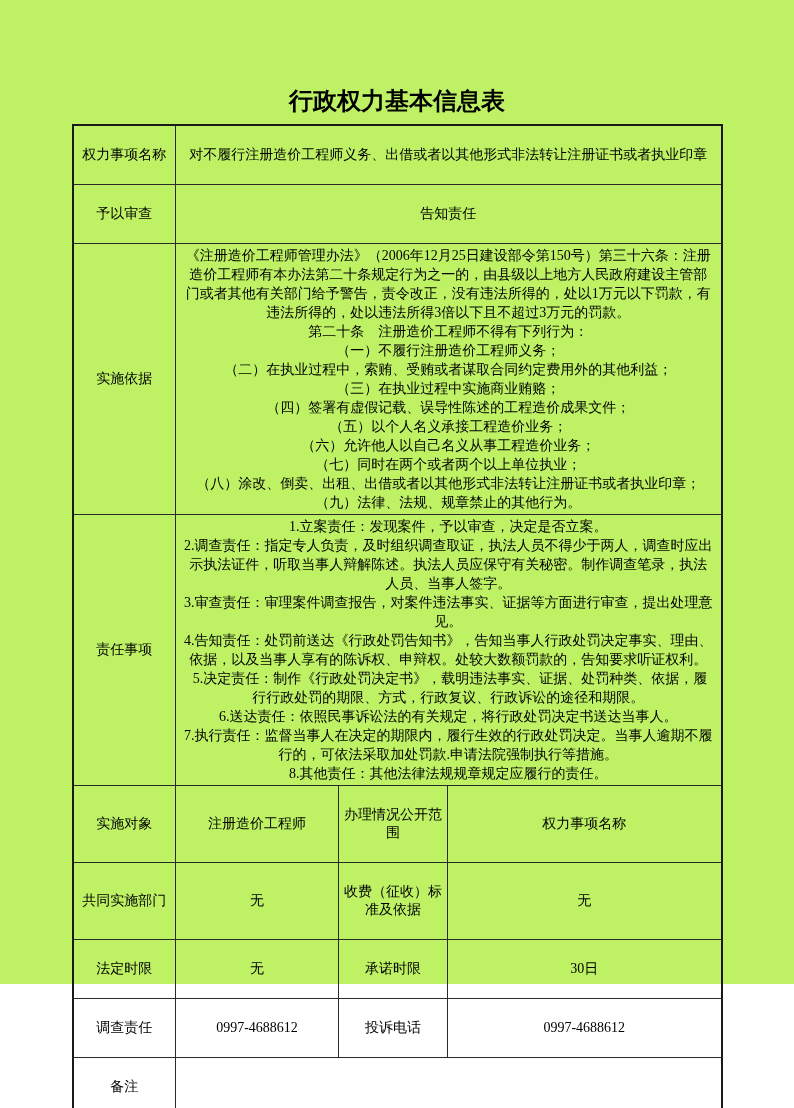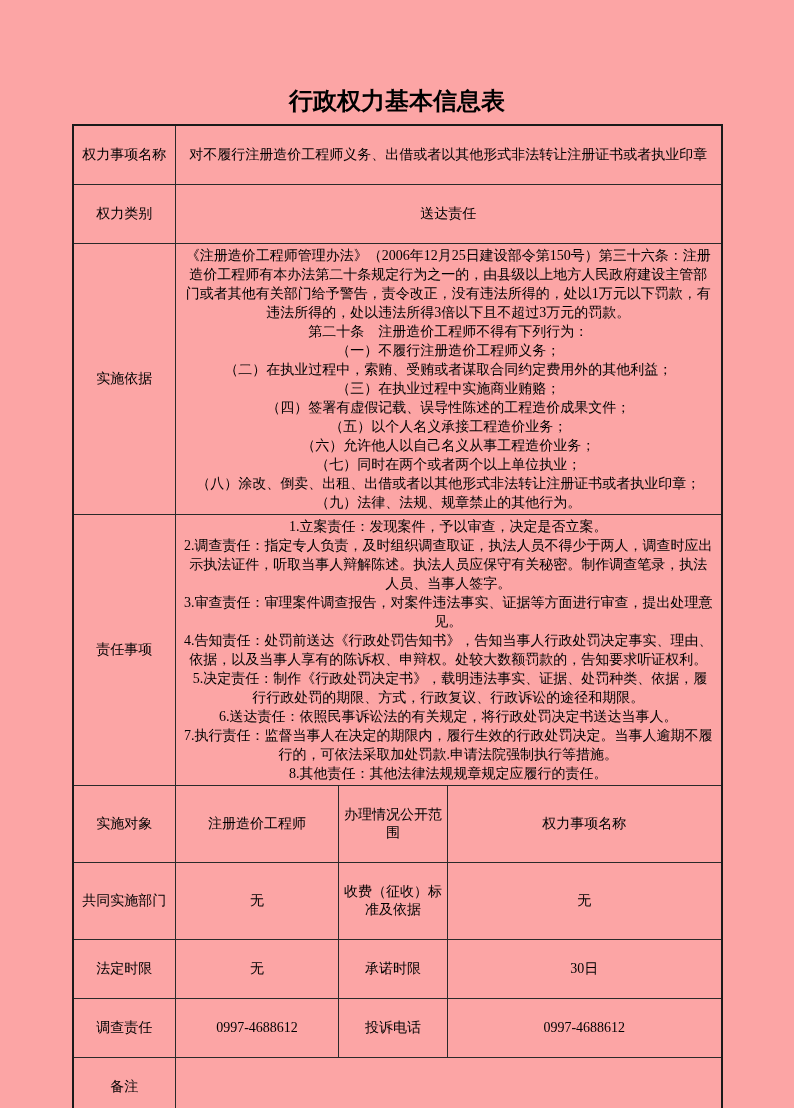--- a/index.html
+++ b/index.html
@@ -7,24 +7,24 @@
     padding: 0;
     width: 794px;
     height: 1108px;
     background: #ffffff;
     overflow: hidden;
     font-family: "Liberation Serif", "DejaVu Serif", serif;
     color: #000000;
   }
   .page {
     width: 794px;
-    height: 1108px;
+    height: 984px;
     box-sizing: border-box;
     padding-top: 88px;
-    background: #fca5a5;
+    background: #bef264;
   }
   .doc-title {
     margin: 0 0 10px 0;
     font-size: 24px;
     font-weight: bold;
     text-align: center;
     line-height: 26px;
   }
   table.info-table {
     border-collapse: collapse;
@@ -82,22 +82,22 @@
       <col style="width:274px">
     </colgroup>
 
     <tbody>
         <tr class="r1">
       <td class="lab">权力事项名称</td>
       <td class="cval" colspan="3">对不履行注册造价工程师义务、出借或者以其他形式非法转让注册证书或者执业印章</td>
     </tr>
 
     <tr class="r2">
-      <td class="lab">权力类别</td>
-      <td class="cval" colspan="3">送达责任</td>
+      <td class="lab">予以审查</td>
+      <td class="cval" colspan="3">告知责任</td>
     </tr>
 
     <tr class="r3">
       <td class="lab">实施依据</td>
       <td class="para" colspan="3">《注册造价工程师管理办法》（2006年12月25日建设部令第150号）第三十六条：注册造价工程师有本办法第二十条规定行为之一的，由县级以上地方人民政府建设主管部门或者其他有关部门给予警告，责令改正，没有违法所得的，处以1万元以下罚款，有违法所得的，处以违法所得3倍以下且不超过3万元的罚款。
 第二十条　注册造价工程师不得有下列行为：
 （一）不履行注册造价工程师义务；
 （二）在执业过程中，索贿、受贿或者谋取合同约定费用外的其他利益；
 （三）在执业过程中实施商业贿赂；
 （四）签署有虚假记载、误导性陈述的工程造价成果文件；

